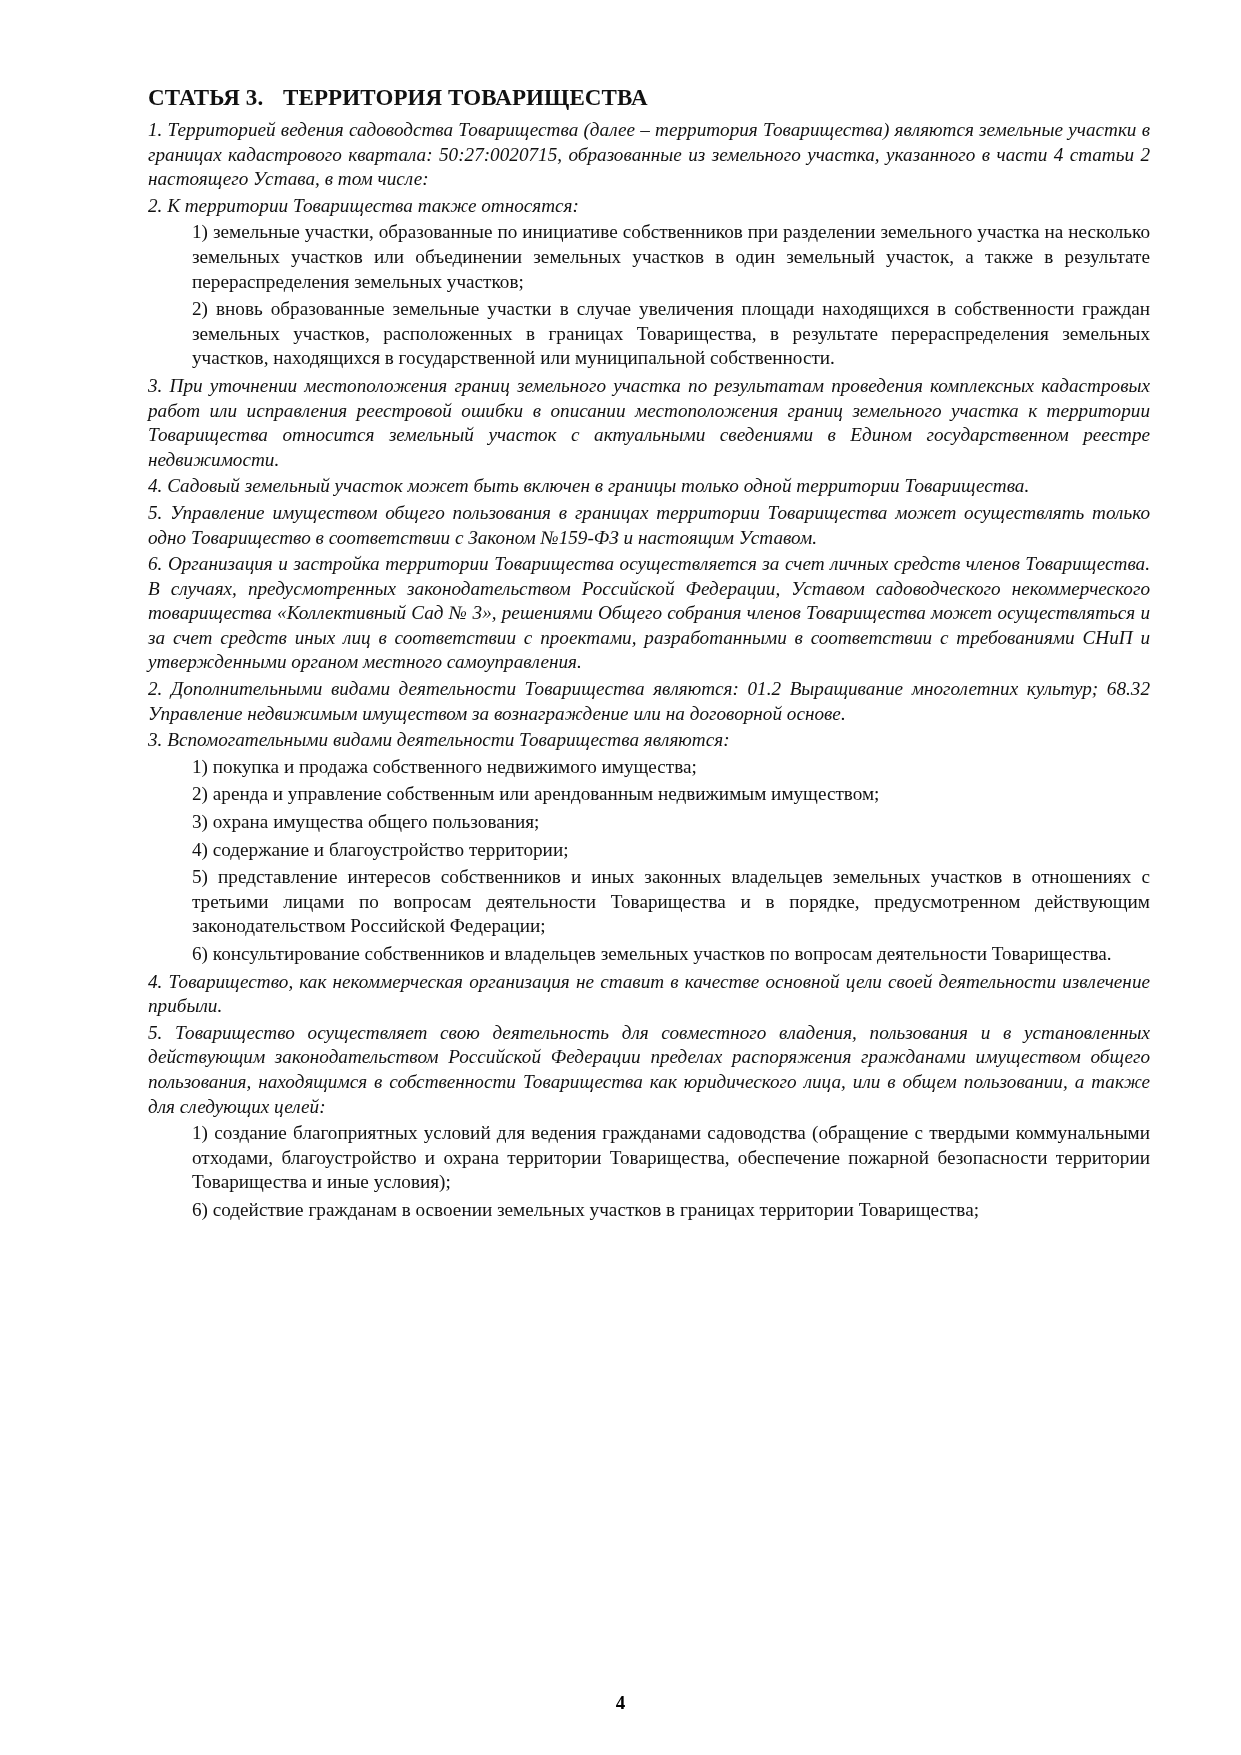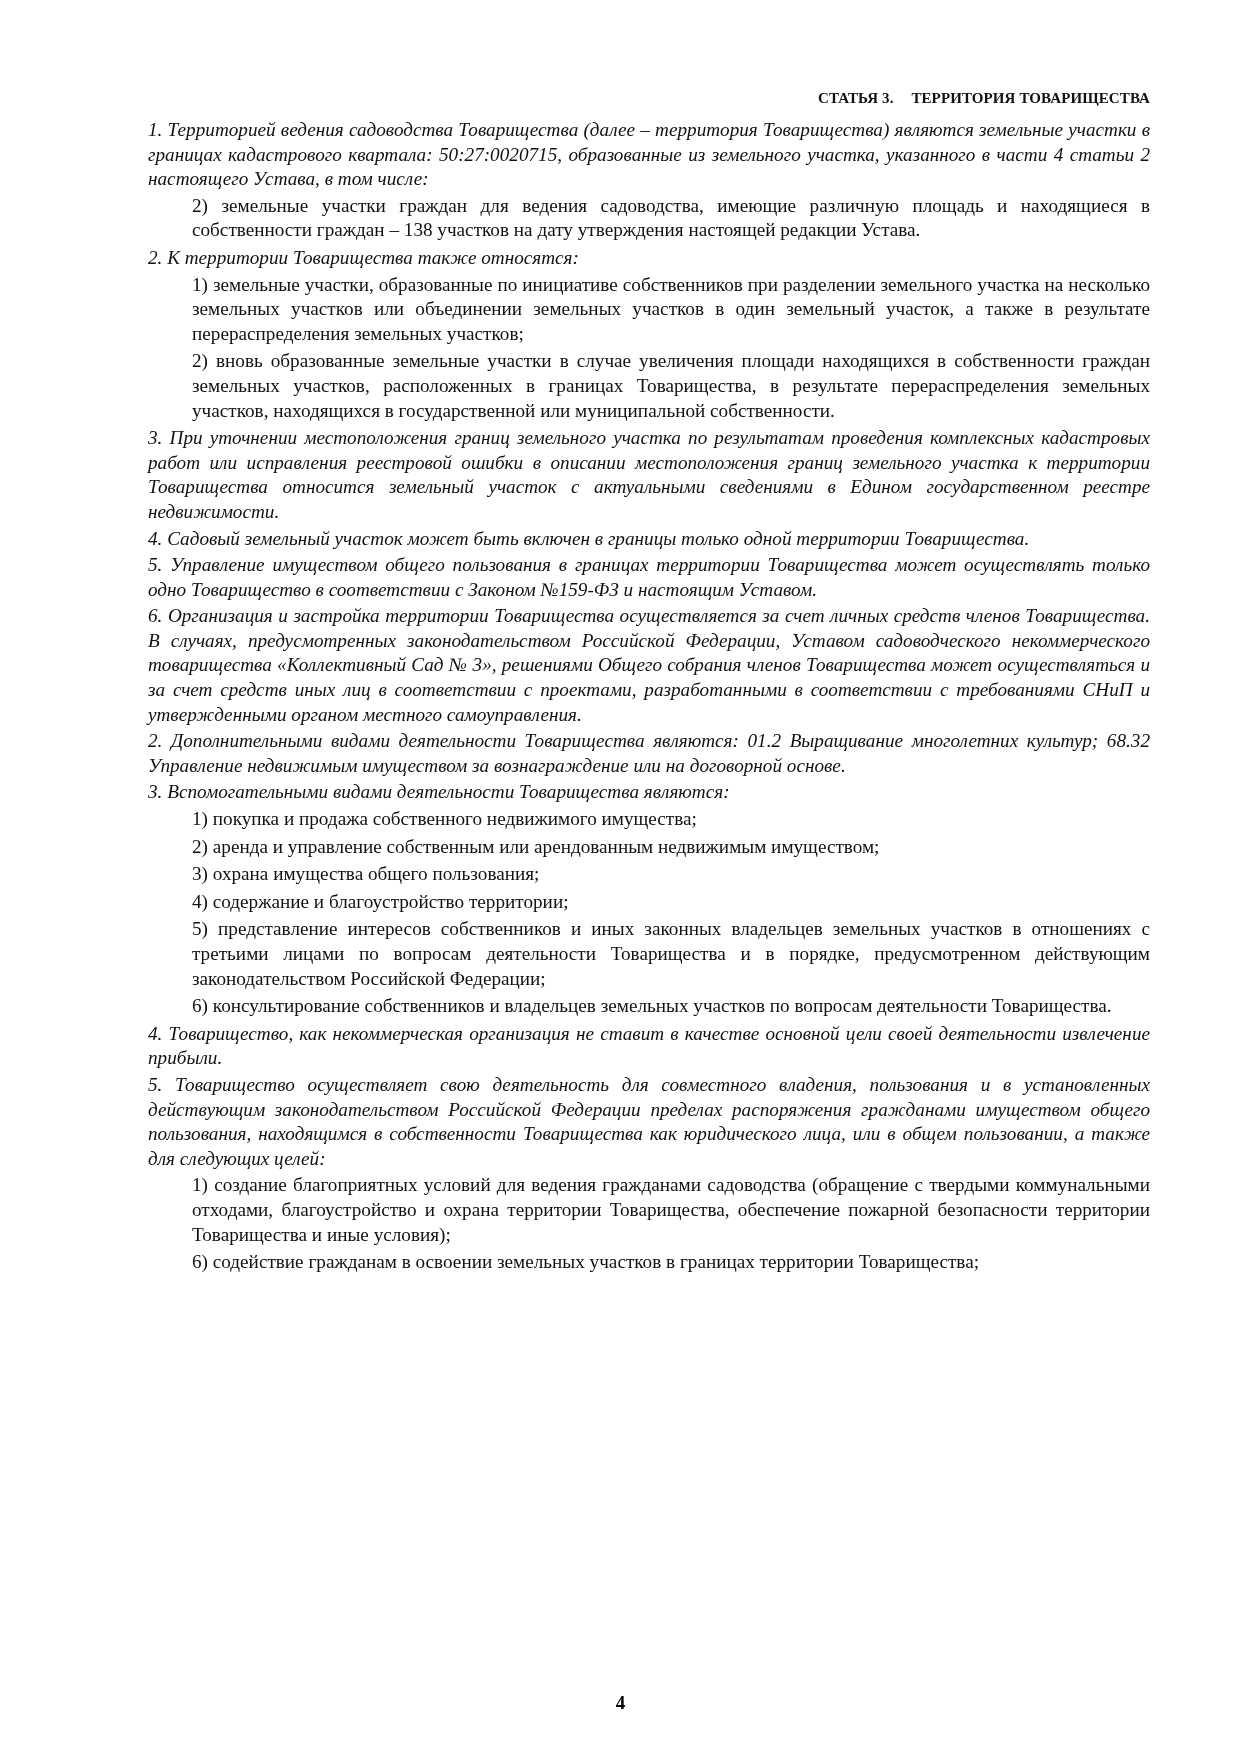--- a/index.html
+++ b/index.html
@@ -3,21 +3,21 @@
   <meta charset="utf-8">
   <style>
     html, body { margin: 0; padding: 0; background: #ffffff; }
     body { width: 1241px; height: 1755px; position: relative; overflow: hidden; }
     .page {
       position: absolute; left: 148px; top: 86px; width: 1002px;
       font-family: "Liberation Serif", "DejaVu Serif", serif;
       font-size: 19.2px; line-height: 24.6px; color: #111111;
     }
     .heading {
-      text-align: right; font-weight: bold; font-size: 15px;
+      text-align: left; font-weight: bold; font-size: 23px;
       line-height: 24px; margin: 0 0 8px 0; letter-spacing: 0.1px;
     }
     .heading .num { margin-right: 14px; }
     .heading.second { margin-top: 28px; margin-bottom: 9px; }
     .para { text-align: justify; margin: 0 0 2px 0; font-style: italic; }
     .sub { text-align: justify; margin: 0 0 3px 44px; }
     .footer {
       position: absolute; left: 0; width: 1241px; top: 1692px;
       text-align: center; font-family: "Liberation Serif", serif;
       font-weight: bold; font-size: 19px;
@@ -28,21 +28,20 @@
 
 <div class="page">
 
   <h2 class="heading">
     <span class="num">СТАТЬЯ 3.</span>
     <span>ТЕРРИТОРИЯ ТОВАРИЩЕСТВА</span>
   </h2>
 
   <div>
     <p class="para">1. Территорией ведения садоводства Товарищества (далее – территория Товарищества) являются земельные участки в границах кадастрового квартала: 50:27:0020715, образованные из земельного участка, указанного в части 4 статьи 2 настоящего Устава, в том числе:</p>
-    <p class="sub">2) земельные участки граждан для ведения садоводства, имеющие различную площадь и находящиеся в собственности граждан – 138 участков на дату утверждения настоящей редакции Устава.</p>
 
     <p class="para">2.  К территории Товарищества также относятся:</p>
     <p class="sub">1)  земельные участки, образованные по инициативе собственников при разделении земельного участка на несколько земельных участков или объединении земельных участков в один земельный участок, а также в результате перераспределения земельных участков;</p>
     <p class="sub">2) вновь образованные земельные участки в случае увеличения площади находящихся в собственности граждан земельных участков, расположенных в границах Товарищества, в результате перераспределения земельных участков, находящихся в государственной или муниципальной собственности.</p>
 
     <p class="para">3. При уточнении местоположения границ земельного участка по результатам проведения комплексных кадастровых работ или исправления реестровой ошибки в описании местоположения границ земельного участка к территории Товарищества относится земельный участок с актуальными сведениями в Едином государственном реестре недвижимости.</p>
     <p class="para">4. Садовый земельный участок может быть включен в границы только одной территории Товарищества.</p>
     <p class="para">5. Управление имуществом общего пользования в границах территории Товарищества может осуществлять только одно Товарищество в соответствии с Законом №159-ФЗ и настоящим Уставом.</p>
     <p class="para">6.  Организация и застройка территории Товарищества осуществляется за счет личных средств членов Товарищества. В случаях, предусмотренных законодательством Российской Федерации, Уставом садоводческого некоммерческого товарищества «Коллективный Сад № 3», решениями Общего собрания членов Товарищества может осуществляться и за счет средств иных лиц в соответствии с проектами, разработанными в соответствии с требованиями СНиП и утвержденными органом местного самоуправления.</p>
   </div>

